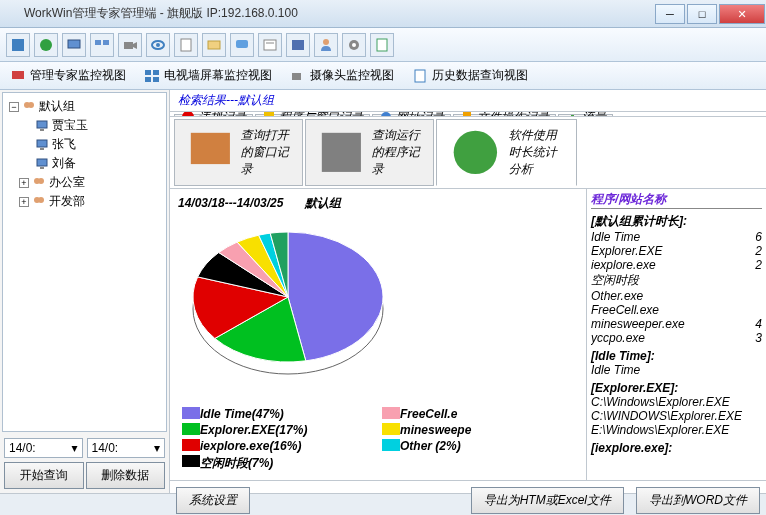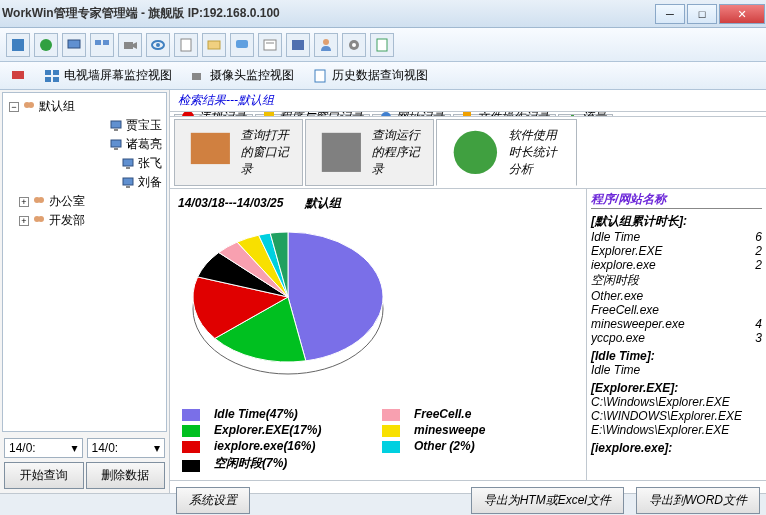--- a/index.html
+++ b/index.html
@@ -1,37 +1,37 @@
 <!DOCTYPE html>
 <html><head>
 <meta charset="utf-8">
 <style>
 * { box-sizing: border-box; margin: 0; padding: 0; font-family: "SimSun", "宋体", sans-serif; font-size: 12px; }
 body { background: #f0f0f0; width: 766px; height: 515px; overflow: hidden; }
 
 .titlebar { height: 28px; background: linear-gradient(#e8f0f8, #d0e0f0); display: flex; align-items: center; border-bottom: 1px solid #a0b8d0; }
-.titlebar .title { padding-left: 2px; font-weight: bold; color: #333; flex: 1; }
+.titlebar .title { padding-left: 24px; font-weight: normal; color: #333; flex: 1; }
 .winbtns { display: flex; }
 .winbtn { width: 30px; height: 20px; margin: 2px 1px; border: 1px solid #8aa8c8; background: linear-gradient(#f0f8ff,#d8e8f8); text-align: center; line-height: 18px; font-size: 11px; cursor: pointer; }
 .winbtn.close { background: linear-gradient(#f08080,#d04040); color: #fff; width: 46px; }
 
 .toolbar { height: 34px; background: linear-gradient(#f8fbff,#e4eef8); border-bottom: 1px solid #b0c4d8; display: flex; align-items: center; padding: 0 6px; gap: 4px; }
 .tbicon { width: 24px; height: 24px; border: 1px solid #a8bcd0; background: #e8f0f8; cursor: pointer; display: flex; align-items: center; justify-content: center; }
 .tbicon svg { width: 16px; height: 16px; }
 
 .viewtabs { height: 28px; background: linear-gradient(#f8fbff,#e4eef8); border-bottom: 1px solid #b0c4d8; display: flex; align-items: center; padding: 0 6px; gap: 10px; }
 .viewtab { display: flex; align-items: center; gap: 4px; cursor: pointer; padding: 2px 4px; }
 .viewtab .ico { width: 16px; height: 16px; }
 
 .main { display: flex; height: calc(515px - 28px - 34px - 28px - 22px); }
 
 .sidebar { width: 170px; border-right: 1px solid #c0c8d0; background: #f4f4f4; display: flex; flex-direction: column; }
 .tree { flex: 1; background: #fff; border: 1px solid #b0c0d0; margin: 2px; overflow: auto; padding: 4px 2px; }
 .tree-node { display: flex; align-items: center; padding: 1px 2px; gap: 3px; white-space: nowrap; cursor: pointer; }
-.tree-node.child { padding-left: 30px; justify-content: flex-end; }
+.tree-node.child { padding-left: 30px; }
 .tree-node.root { padding-left: 4px; }
 .tree-node.sub { padding-left: 14px; }
 .expander { width: 10px; height: 10px; border: 1px solid #888; background: #fff; display: flex; align-items: center; justify-content: center; font-size: 9px; line-height: 8px; }
 .node-ico { width: 14px; height: 14px; }
 .datebar { display: flex; gap: 4px; padding: 4px; }
 .datebox { flex: 1; border: 1px solid #a0b0c0; background: #fff; padding: 2px 4px; display: flex; align-items: center; justify-content: space-between; cursor: pointer; }
 .btnbar { display: flex; gap: 2px; padding: 0 4px 4px 4px; }
 .btn { flex: 1; border: 1px solid #8090a0; background: linear-gradient(#f8f8f8,#e0e0e0); padding: 4px 2px; text-align: center; cursor: pointer; font-size: 12px; }
 
 .content { flex: 1; background: #fff; display: flex; flex-direction: column; position: relative; font-style: italic; }
@@ -41,21 +41,21 @@
 .rectab .ico { width: 14px; height: 14px; }
 .subtabs { display: flex; padding: 2px 4px; gap: 2px; border-bottom: 1px solid #c0c8d0; }
 .subtab { display: flex; align-items: center; gap: 3px; border: 1px solid #b0b8c0; padding: 2px 8px; cursor: pointer; background: #f0f0f0; }
 .subtab.active { background: #fff; border-bottom: 1px solid #fff; }
 
 .chartarea { flex: 1; display: flex; }
 .chartleft { flex: 1; padding: 4px 8px; position: relative; }
 .chart-title { font-family: "Courier New", monospace; font-weight: bold; padding: 2px 0; }
 .pie { width: 220px; height: 170px; margin: 8px auto; }
 .legend { display: grid; grid-template-columns: 1fr 1fr; gap: 2px 8px; padding: 4px; font-family: "Courier New", monospace; font-weight: bold; }
-.legend-item { display: flex; align-items: flex-end; gap: 14px; }
+.legend-item { display: flex; align-items: flex-start; gap: 0; }
 .swatch { width: 18px; height: 12px; }
 
 .proglist { width: 180px; border-left: 1px solid #c0c8d0; background: #fff; overflow: auto; font-family: "Courier New", monospace; padding: 2px 4px; }
 .proglist .hdr { color: #6d28d9; font-weight: bold; border-bottom: 1px solid #888; }
 .proglist .sect { font-weight: bold; margin-top: 4px; white-space: nowrap; }
 .proglist .row { display: flex; white-space: nowrap; }
 .proglist .row span:first-child { flex: 1; overflow: hidden; }
 .proglist .row span:last-child { width: 12px; text-align: right; }
 
 .footbtns { display: flex; gap: 12px; padding: 6px; border-top: 1px solid #c0c8d0; }
@@ -153,20 +153,21 @@
         <rect x="3" y="2" width="10" height="12" fill="#fff" stroke="#40a060"></rect>
       </svg>
     </div>
 </div>
 
 <div class="viewtabs">
   <div class="viewtab">
       <svg class="ico" viewBox="0 0 16 16">
         <rect x="2" y="3" width="12" height="8" fill="#d04040"></rect>
       </svg>
+      <span>管理专家监控视图</span>
     </div>
   <div class="viewtab">
       <svg class="ico" viewBox="0 0 16 16">
         <rect x="1" y="2" width="6" height="5" fill="#4080c0"></rect>
         <rect x="9" y="2" width="6" height="5" fill="#4080c0"></rect>
         <rect x="1" y="9" width="6" height="5" fill="#4080c0"></rect>
         <rect x="9" y="9" width="6" height="5" fill="#4080c0"></rect>
       </svg>
       <span>电视墙屏幕监控视图</span>
     </div>
@@ -195,27 +196,20 @@
           </svg>
         <span>默认组</span>
       </div>
       <div id="tree-children">
           <div class="tree-node child">
             <svg class="node-ico" viewBox="0 0 14 14">
               <rect x="2" y="2" width="10" height="7" fill="#6090d0" stroke="#305080"></rect>
               <rect x="5" y="10" width="4" height="2" fill="#888"></rect>
             </svg>
             <span>贾宝玉</span>
-          </div>
-          <div class="tree-node child">
-            <svg class="node-ico" viewBox="0 0 14 14">
-              <rect x="2" y="2" width="10" height="7" fill="#6090d0" stroke="#305080"></rect>
-              <rect x="5" y="10" width="4" height="2" fill="#888"></rect>
-            </svg>
-            <span>诸葛亮</span>
           </div>
           <div class="tree-node child">
             <svg class="node-ico" viewBox="0 0 14 14">
               <rect x="2" y="2" width="10" height="7" fill="#6090d0" stroke="#305080"></rect>
               <rect x="5" y="10" width="4" height="2" fill="#888"></rect>
             </svg>
             <span>张飞</span>
           </div>
           <div class="tree-node child">
             <svg class="node-ico" viewBox="0 0 14 14">

